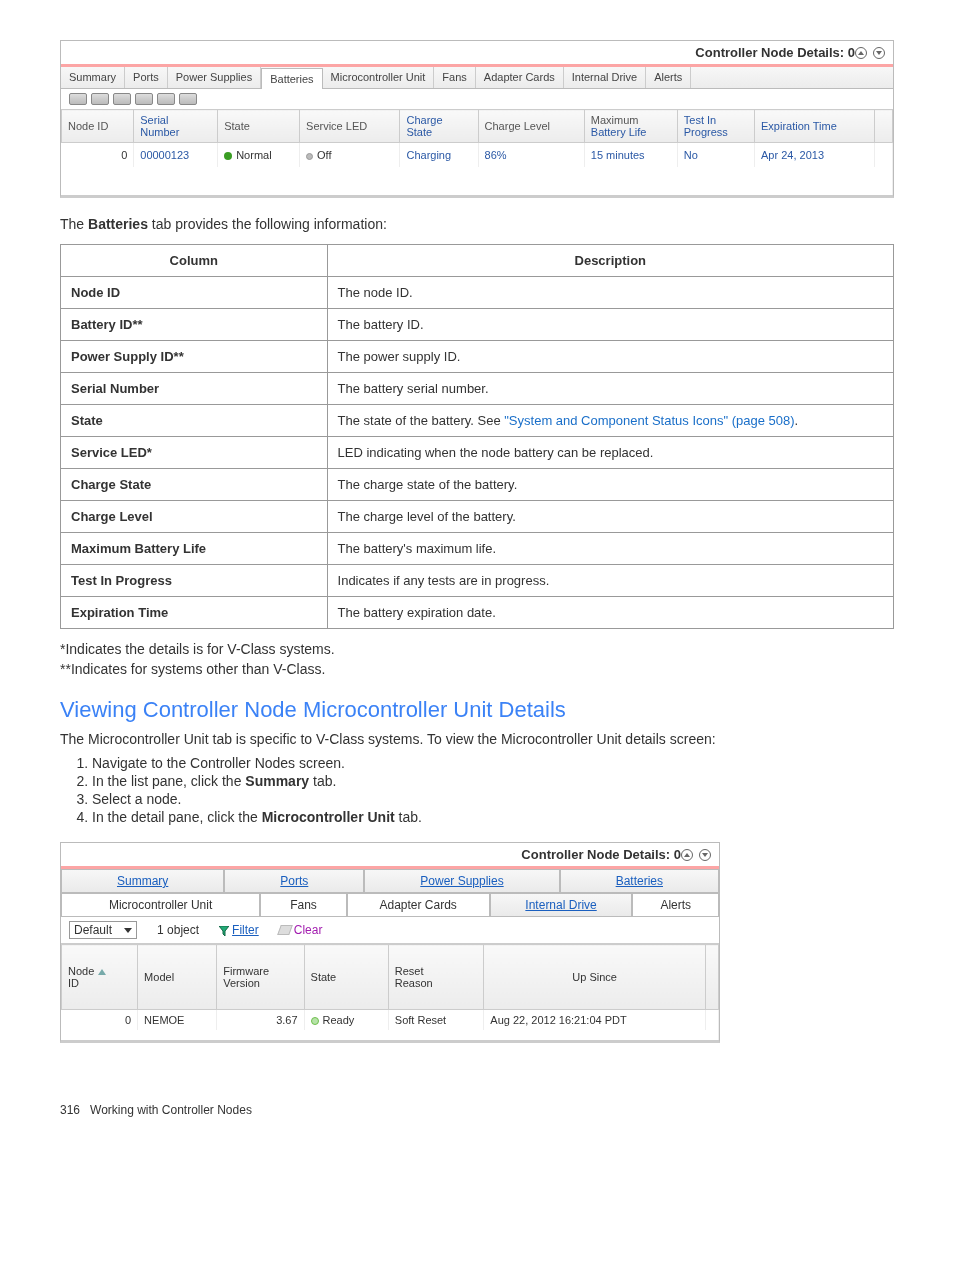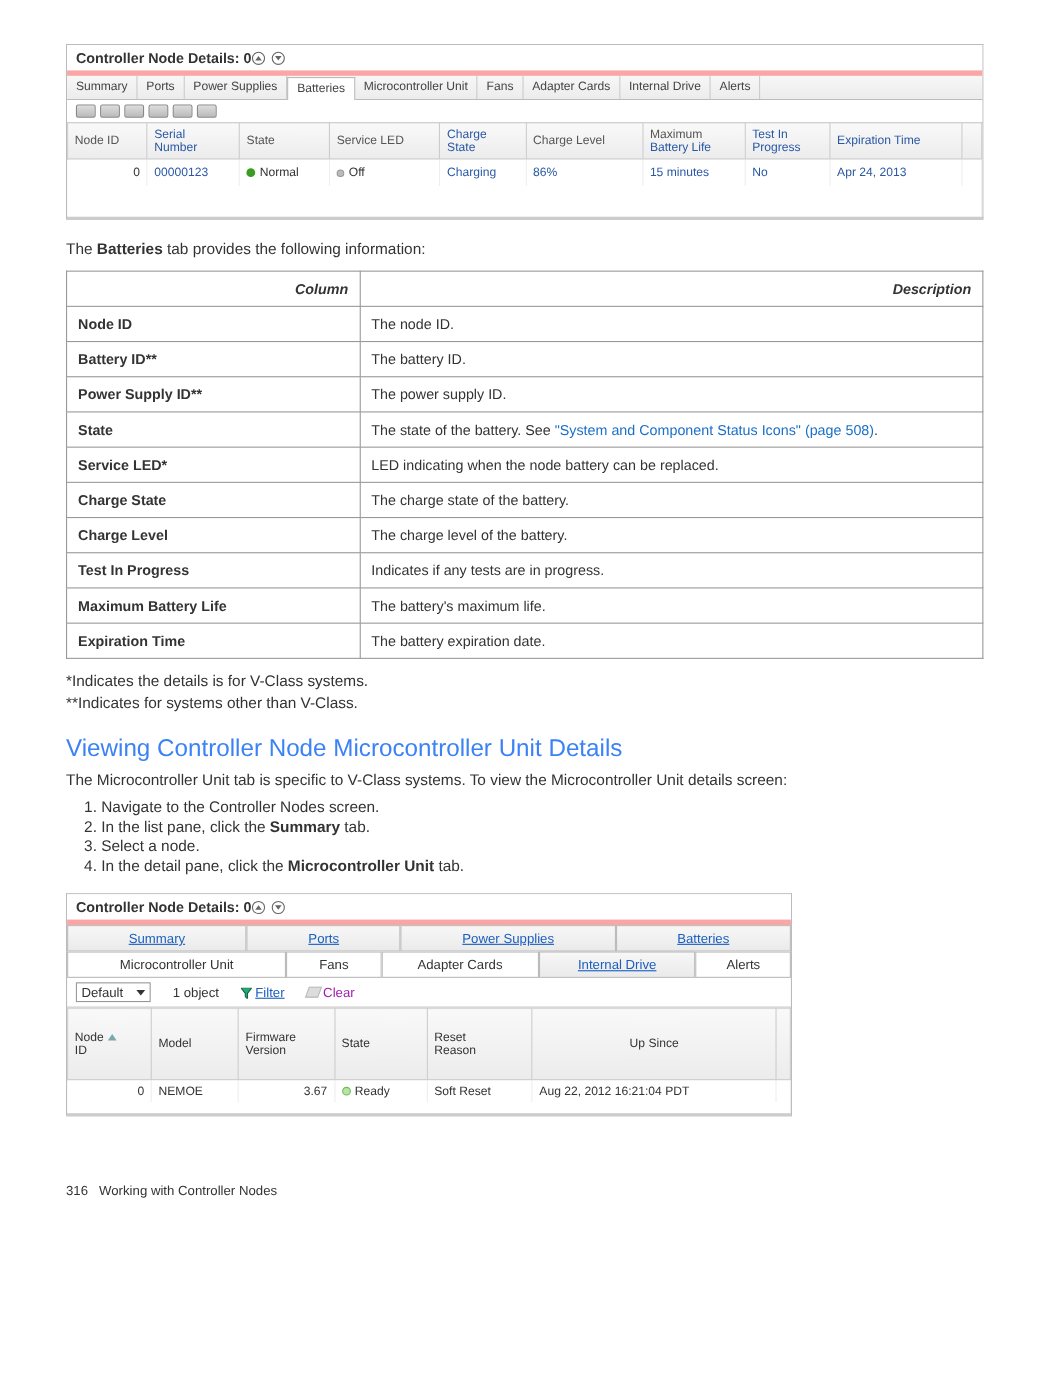--- a/index.html
+++ b/index.html
@@ -1,18 +1,18 @@
 <!DOCTYPE html>
 <html><head>
 <meta charset="utf-8">
 <style>
   * { box-sizing: border-box; margin: 0; padding: 0; }
   body { font-family: Arial, Helvetica, sans-serif; font-size: 13px; color: #333; background: #fff; padding: 40px 60px; width: 954px; }
   .panel { border: 1px solid #bbb; border-bottom: 3px solid #ccc; margin-bottom: 18px; }
-  .panel-header { background: #fff; padding: 4px 8px; display: flex; justify-content: flex-start; align-items: center; border-bottom: 5px solid #fca5a5; }
+  .panel-header { background: #fff; padding: 4px 8px; display: flex; justify-content: flex-end; align-items: center; border-bottom: 3px solid #fca5a5; }
   .panel-title { font-weight: bold; font-size: 13px; }
   .header-icons { display: flex; gap: 6px; }
   .circle-btn { width: 12px; height: 12px; border: 1.5px solid #666; border-radius: 50%; display: flex; align-items: center; justify-content: center; font-size: 8px; color: #666; position: relative; }
   .circle-btn.up::after { content:""; border-left:3px solid transparent; border-right:3px solid transparent; border-bottom:4px solid #666; position:absolute;}
   .circle-btn.down::after { content:""; border-left:3px solid transparent; border-right:3px solid transparent; border-top:4px solid #666; position:absolute;}
   .tabrow { display: flex; background: linear-gradient(#f7f7f7,#ececec); border-bottom: 1px solid #bbb; font-size: 11px; }
   .tab { padding: 4px 8px; border-right: 1px solid #ccc; color: #444; }
   .tab.active { background: #fff; border-top: 1px solid #bbb; border-left: 1px solid #bbb; border-right: 1px solid #bbb; position: relative; top: 1px; }
   .toolbar { padding: 4px 8px; display: flex; gap: 4px; background:#fff; }
   .battery-icon { width: 18px; height: 12px; background: linear-gradient(#ddd,#bbb); border:1px solid #888; border-radius:2px; position:relative; }
@@ -20,21 +20,21 @@
   .grid-table th { text-align: left; padding: 4px 6px; border: 1px solid #ccc; background: linear-gradient(#f9f9f9,#ececec); font-weight: normal; color:#555; }
   .grid-table th .sub { color: #2a58a5; }
   .grid-table td { padding: 6px 6px; border-right: 1px solid #eee; color:#333; vertical-align: top; }
   .grid-table td .sub { color:#2a58a5; }
   .dot { display:inline-block; width:8px; height:8px; border-radius:50%; margin-right:4px; vertical-align:middle;}
   .dot.green { background:#3a9d23; }
   .dot.grey { background:#bbb; border:1px solid #999; width:7px;height:7px;}
   .dot.softgreen { background:#b6e3a8; border:1px solid #6fbf4d; }
   .body-text { margin: 16px 0 12px 0; font-size: 14px; }
   .desc-table { width: 100%; border-collapse: collapse; font-size: 13px; margin-bottom: 12px; }
-  .desc-table th { text-align:right; padding:8px 10px; border:1px solid #999; background:#fff; font-weight:bold;font-style:italic; }
+  .desc-table th { text-align:center; padding:8px 10px; border:1px solid #999; background:#fff; font-weight:bold; }
   .desc-table td { padding:8px 10px; border:1px solid #999; }
   .desc-table td:first-child { font-weight:bold; width: 32%; }
   .linkblue { color:#1a6fc9; }
   h2.section { color:#3b82f6; font-weight:normal; font-size:22px; margin: 20px 0 8px 0; }
   .steps { margin-left: 4px; }
   .steps li { margin: 2px 0 2px 28px; font-size:14px; }
   .steps-intro { font-size:14px; margin:6px 0 8px 0; }
   .footnote { font-size:14px; margin:4px 0; }
   .footer { margin-top: 60px; font-size: 12px; color:#333; }
   
@@ -140,42 +140,46 @@
       </tr>
       <tr>
         <td>Battery ID**</td>
         <td style="font-weight: normal;">The battery ID.</td>
       </tr>
       <tr>
         <td>Power Supply ID**</td>
         <td style="font-weight: normal;">The power supply ID.</td>
       </tr>
       <tr>
+        <td>Serial Number</td>
+        <td style="font-weight: normal;">The battery serial number.</td>
+      </tr>
+      <tr>
         <td>State</td>
         <td style="font-weight: normal;"><span>The state of the battery. See </span><span class="linkblue">"System and Component Status Icons" (page 508)</span><span>.</span></td>
       </tr>
       <tr>
         <td>Service LED*</td>
         <td style="font-weight: normal;">LED indicating when the node battery can be replaced.</td>
       </tr>
       <tr>
         <td>Charge State</td>
         <td style="font-weight: normal;">The charge state of the battery.</td>
       </tr>
       <tr>
         <td>Charge Level</td>
         <td style="font-weight: normal;">The charge level of the battery.</td>
       </tr>
       <tr>
+        <td>Maximum Battery Life</td>
+        <td style="font-weight: normal;">The battery's maximum life.</td>
+      </tr>
+      <tr>
         <td>Test In Progress</td>
         <td style="font-weight: normal;">Indicates if any tests are in progress.</td>
-      </tr>
-      <tr>
-        <td>Maximum Battery Life</td>
-        <td style="font-weight: normal;">The battery's maximum life.</td>
       </tr>
       <tr>
         <td>Expiration Time</td>
         <td style="font-weight: normal;">The battery expiration date.</td>
       </tr>
     </tbody>
 </table>
 
 <p class="footnote">*Indicates the details is for V-Class systems.</p>
 <p class="footnote">**Indicates for systems other than V-Class.</p>

